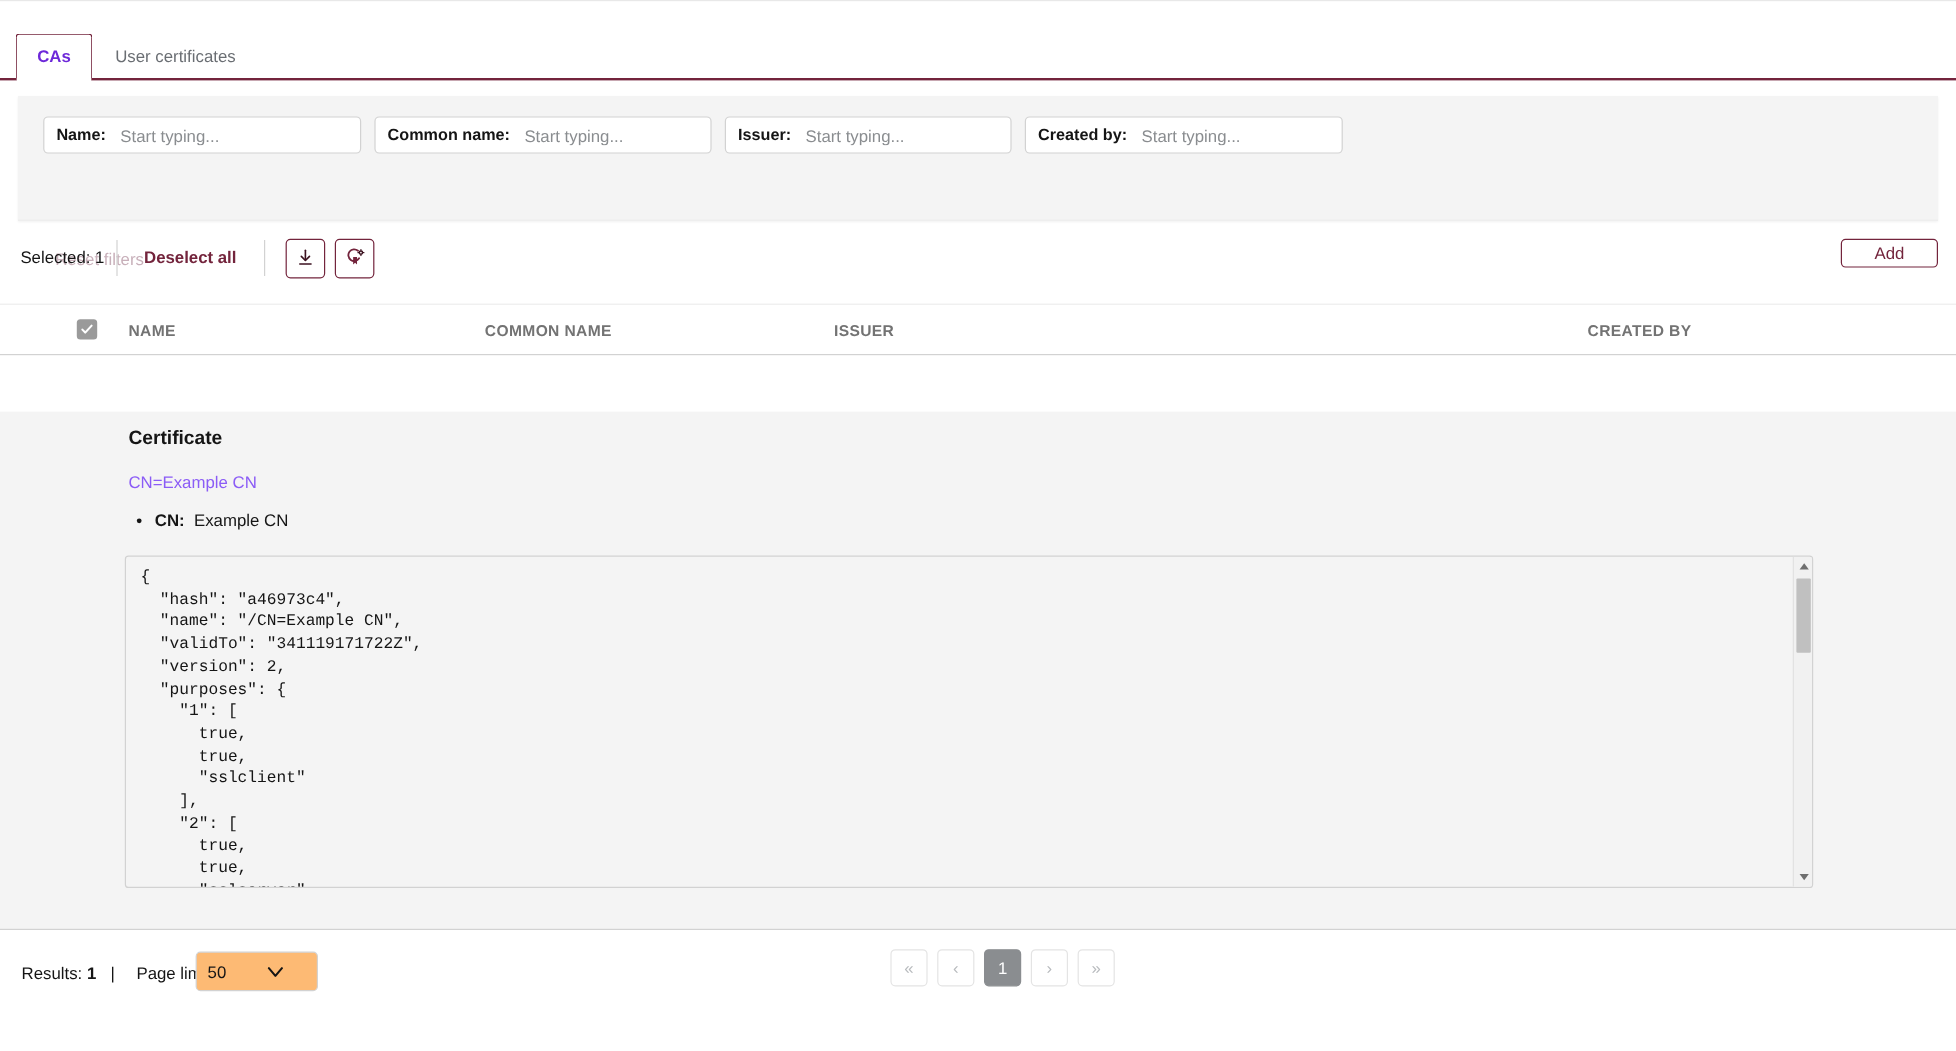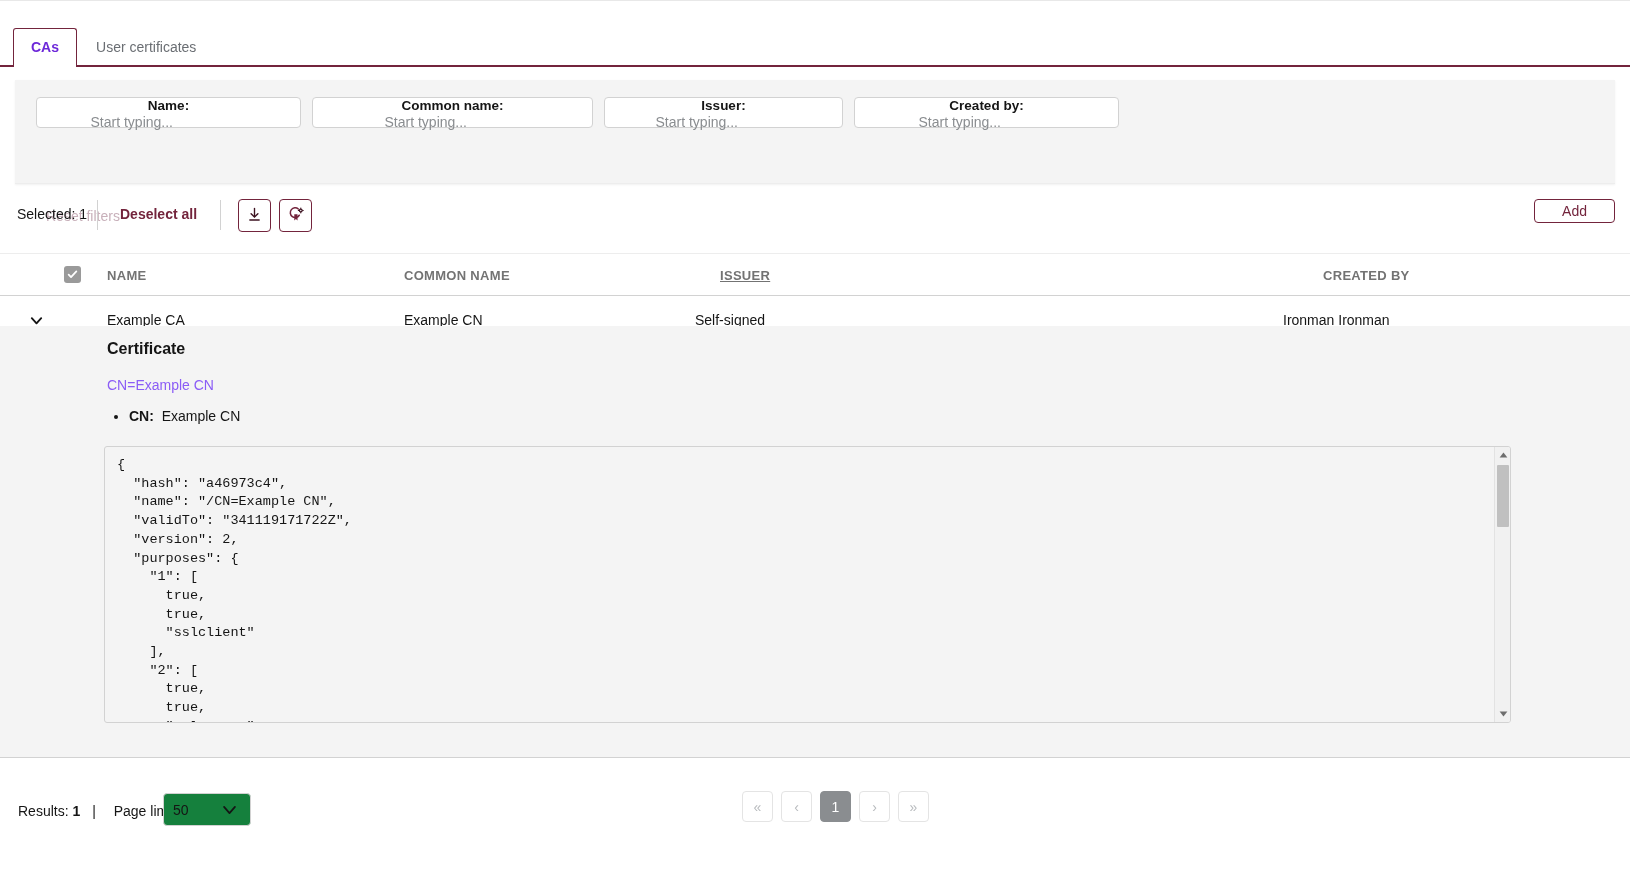--- a/index.html
+++ b/index.html
@@ -62,21 +62,20 @@
     box-shadow: 0 1px 2px rgba(0,0,0,0.06);
   }
   .filters { position:absolute; left:21px; top:17px; display:flex; gap:11px; }
   .filter-field {
     display:flex; align-items:center;
     height:31px;
     background:#fff;
     border:1px solid #d2d2d2;
     border-radius:4px;
     padding: 0 10px;
-    flex-direction: column;
   }
   .filter-field .lbl { font-weight:bold; font-size:13.5px; color:#151515; white-space:nowrap; }
   .filter-field input {
     border:none; outline:none; background:transparent;
     font-family:"Liberation Sans", sans-serif; font-size:14px;
     color:#151515; margin-left:10px; height:27px;
   }
   .filter-field input::placeholder { color:#8a8d90; }
   .f-name  { width:265px; }
   .f-name input { width:170px; }
@@ -132,21 +131,21 @@
     border-top:1px solid #ededed;
     border-bottom:1px solid #d2d2d2;
     background:#fff;
   }
   .th {
     position:absolute; top:14px;
     font-size:13px; font-weight:bold; letter-spacing:0.3px; color:#737373;
   }
   .th-name { left:107px; }
   .th-common { left:404px; }
-  .th-issuer { left:720px;text-decoration:underline; }
+  .th-issuer { left:695px; }
   .th-created { left:1283px;margin-left:40px; }
 
   .chk {
     width:17px; height:17px; border-radius:3px;
     background:#9a9a9a;
     display:inline-flex; align-items:center; justify-content:center;
     cursor:pointer;
   }
   .chk svg { display:block; }
   .chk-head { position:absolute; left:64px; top:12px; }
@@ -161,21 +160,21 @@
   .td-issuer { left:695px; }
   .td-created { left:1283px; }
   .expand-caret {
     position:absolute; left:26px; top:14px;
     width:20px; height:20px; cursor:pointer;
     display:flex; align-items:center; justify-content:center;
   }
 
   
   .detail {
-    position:absolute; left:0; top:326px; width:1630px; height:432px;
+    position:absolute; left:0; top:343px; width:1630px; height:432px;
     background:#f4f4f4;
     border-bottom:1px solid #d2d2d2;
   }
   .detail-title {
     position:absolute; left:107px; top:14px;
     font-size:16px; font-weight:bold; color:#151515;
   }
   .detail-subject {
     position:absolute; left:107px; top:51px;
     font-size:14px; color:#8b5cf6;
@@ -219,23 +218,23 @@
   }
 
   
   .footer { position:absolute; left:0; top:775px; width:1630px; height:101px; background:#fff; }
   .footer-left { position:absolute; left:18px; top:28px; font-size:14px; color:#151515; }
   .footer-left b { font-weight:bold; }
   .footer-sep { color:#151515; margin:0 8px; }
   .page-limit-label { margin-left:6px; }
   .page-select {
     position:absolute; left:163px; top:18px;
-    width:88px; height:33px;
+    width:102px; height:33px;
     border:1px solid #d2d2d2; border-radius:4px;
-    background:#15803d;
+    background:#fdba74;
     font-family:"Liberation Sans", sans-serif; font-size:14px; color:#151515;
     padding-left:9px;
     appearance:none; -webkit-appearance:none;
     cursor:pointer;
   }
   .page-select-caret {
     position:absolute; left:222px; top:27px; pointer-events:none;
   }
   .pagination {
     position:absolute; left:742px; top:16px;
@@ -336,36 +335,20 @@
         <svg width="11" height="11" viewBox="0 0 12 12" fill="none" stroke="#fff" stroke-width="1.9" stroke-linecap="round" stroke-linejoin="round">
           <polyline points="1.8,6.2 4.4,8.9 10.2,2.6"></polyline>
         </svg>
       </span>
       <span class="th th-name">NAME</span>
       <span class="th th-common">COMMON NAME</span>
       <span class="th th-issuer">ISSUER</span>
       <span class="th th-created">CREATED BY</span>
     </div>
 
-    <div class="trow">
-      <span class="expand-caret">
-        <svg width="15" height="15" viewBox="0 0 16 16" fill="none" stroke="#151515" stroke-width="2" stroke-linecap="round" stroke-linejoin="round">
-          <polyline points="3,5.5 8,11 13,5.5"></polyline>
-        </svg>
-      </span>
-      <span class="chk chk-row">
-        <svg width="11" height="11" viewBox="0 0 12 12" fill="none" stroke="#fff" stroke-width="1.9" stroke-linecap="round" stroke-linejoin="round">
-          <polyline points="1.8,6.2 4.4,8.9 10.2,2.6"></polyline>
-        </svg>
-      </span>
-      <span class="td td-name">Example CA</span>
-      <span class="td td-common">Example CN</span>
-      <span class="td td-issuer">Self-signed</span>
-      <span class="td td-created">Ironman Ironman</span>
-    </div>
   </div>
 
   <div class="detail">
     <div class="detail-title">Certificate</div>
     <div class="detail-subject">CN=Example CN</div>
     <ul class="detail-list">
       <li>
         <b>CN:</b>
         <span>&nbsp;</span><span>Example CN</span>
       </li>

